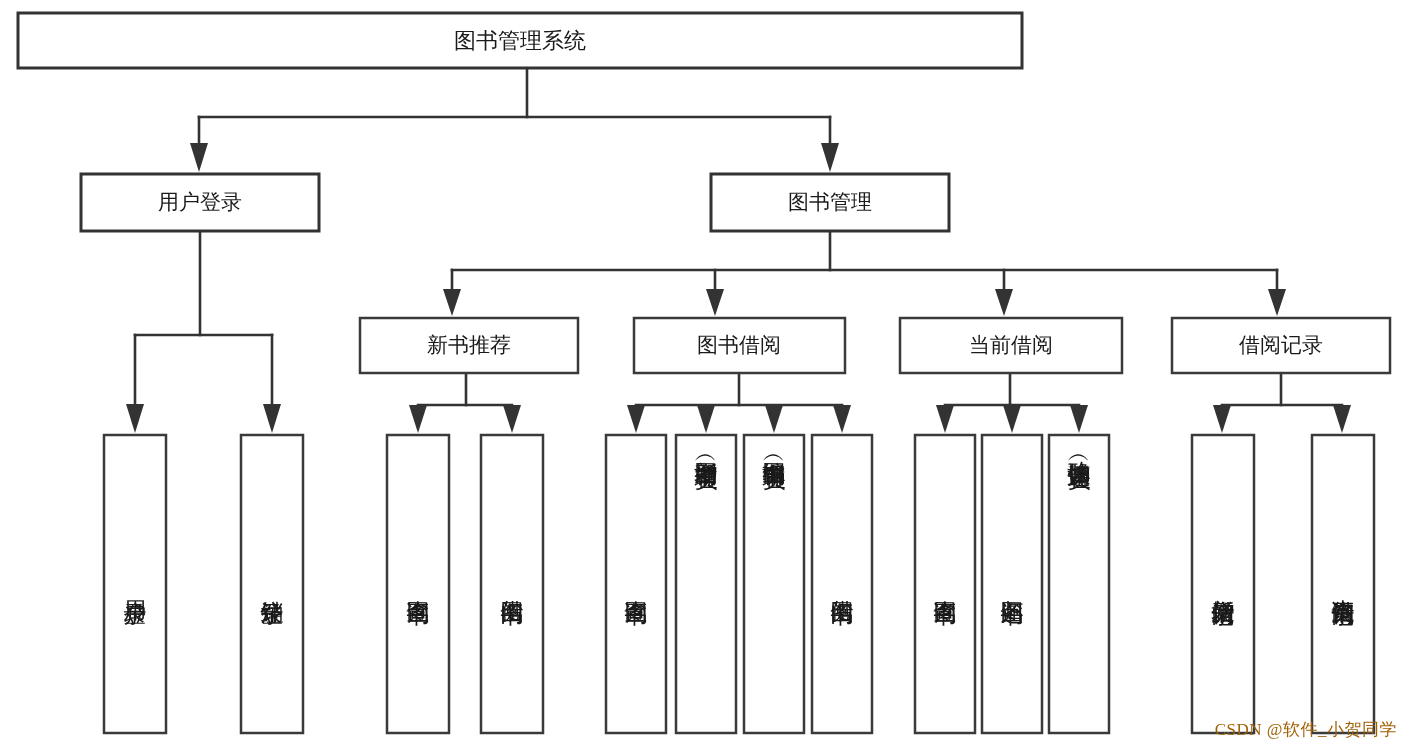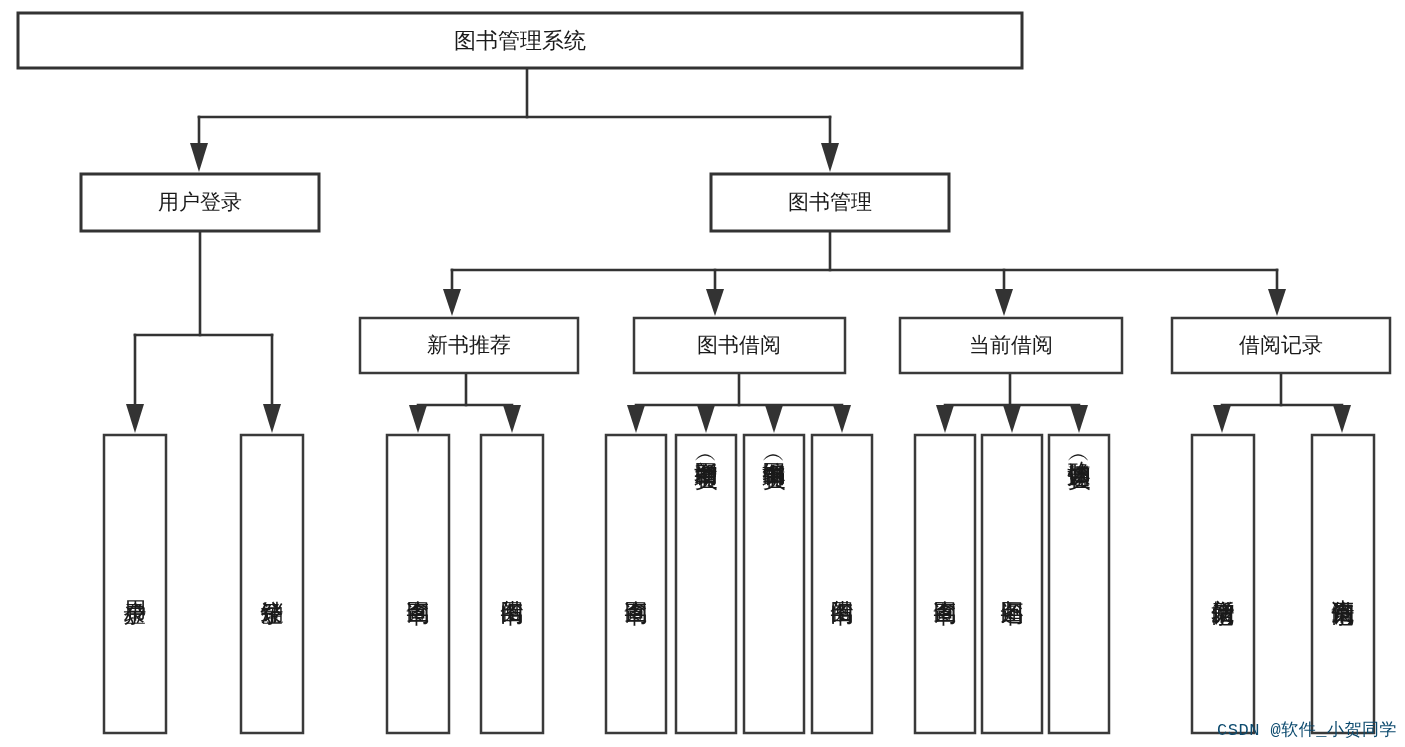--- a/index.html
+++ b/index.html
@@ -75,23 +75,23 @@
     line-height: 1.08;
     color: #1a1a1a;
     letter-spacing: 1px;
     white-space: nowrap;
     text-align: center;
   }
   #watermark {
     position: absolute;
     right: 8px;
     bottom: 6px;
-    font-family: Liberation Mono, monospace;
+    font-family: Liberation Serif, serif;
     font-size: 17px;
-    color: #0c4a6e;
+    color: #a16207;
     letter-spacing: 0.5px;
     user-select: none;
     text-align: right;
   }
 </style>
 </head>
 <body>
 
 <div id="diagram-root">
 

